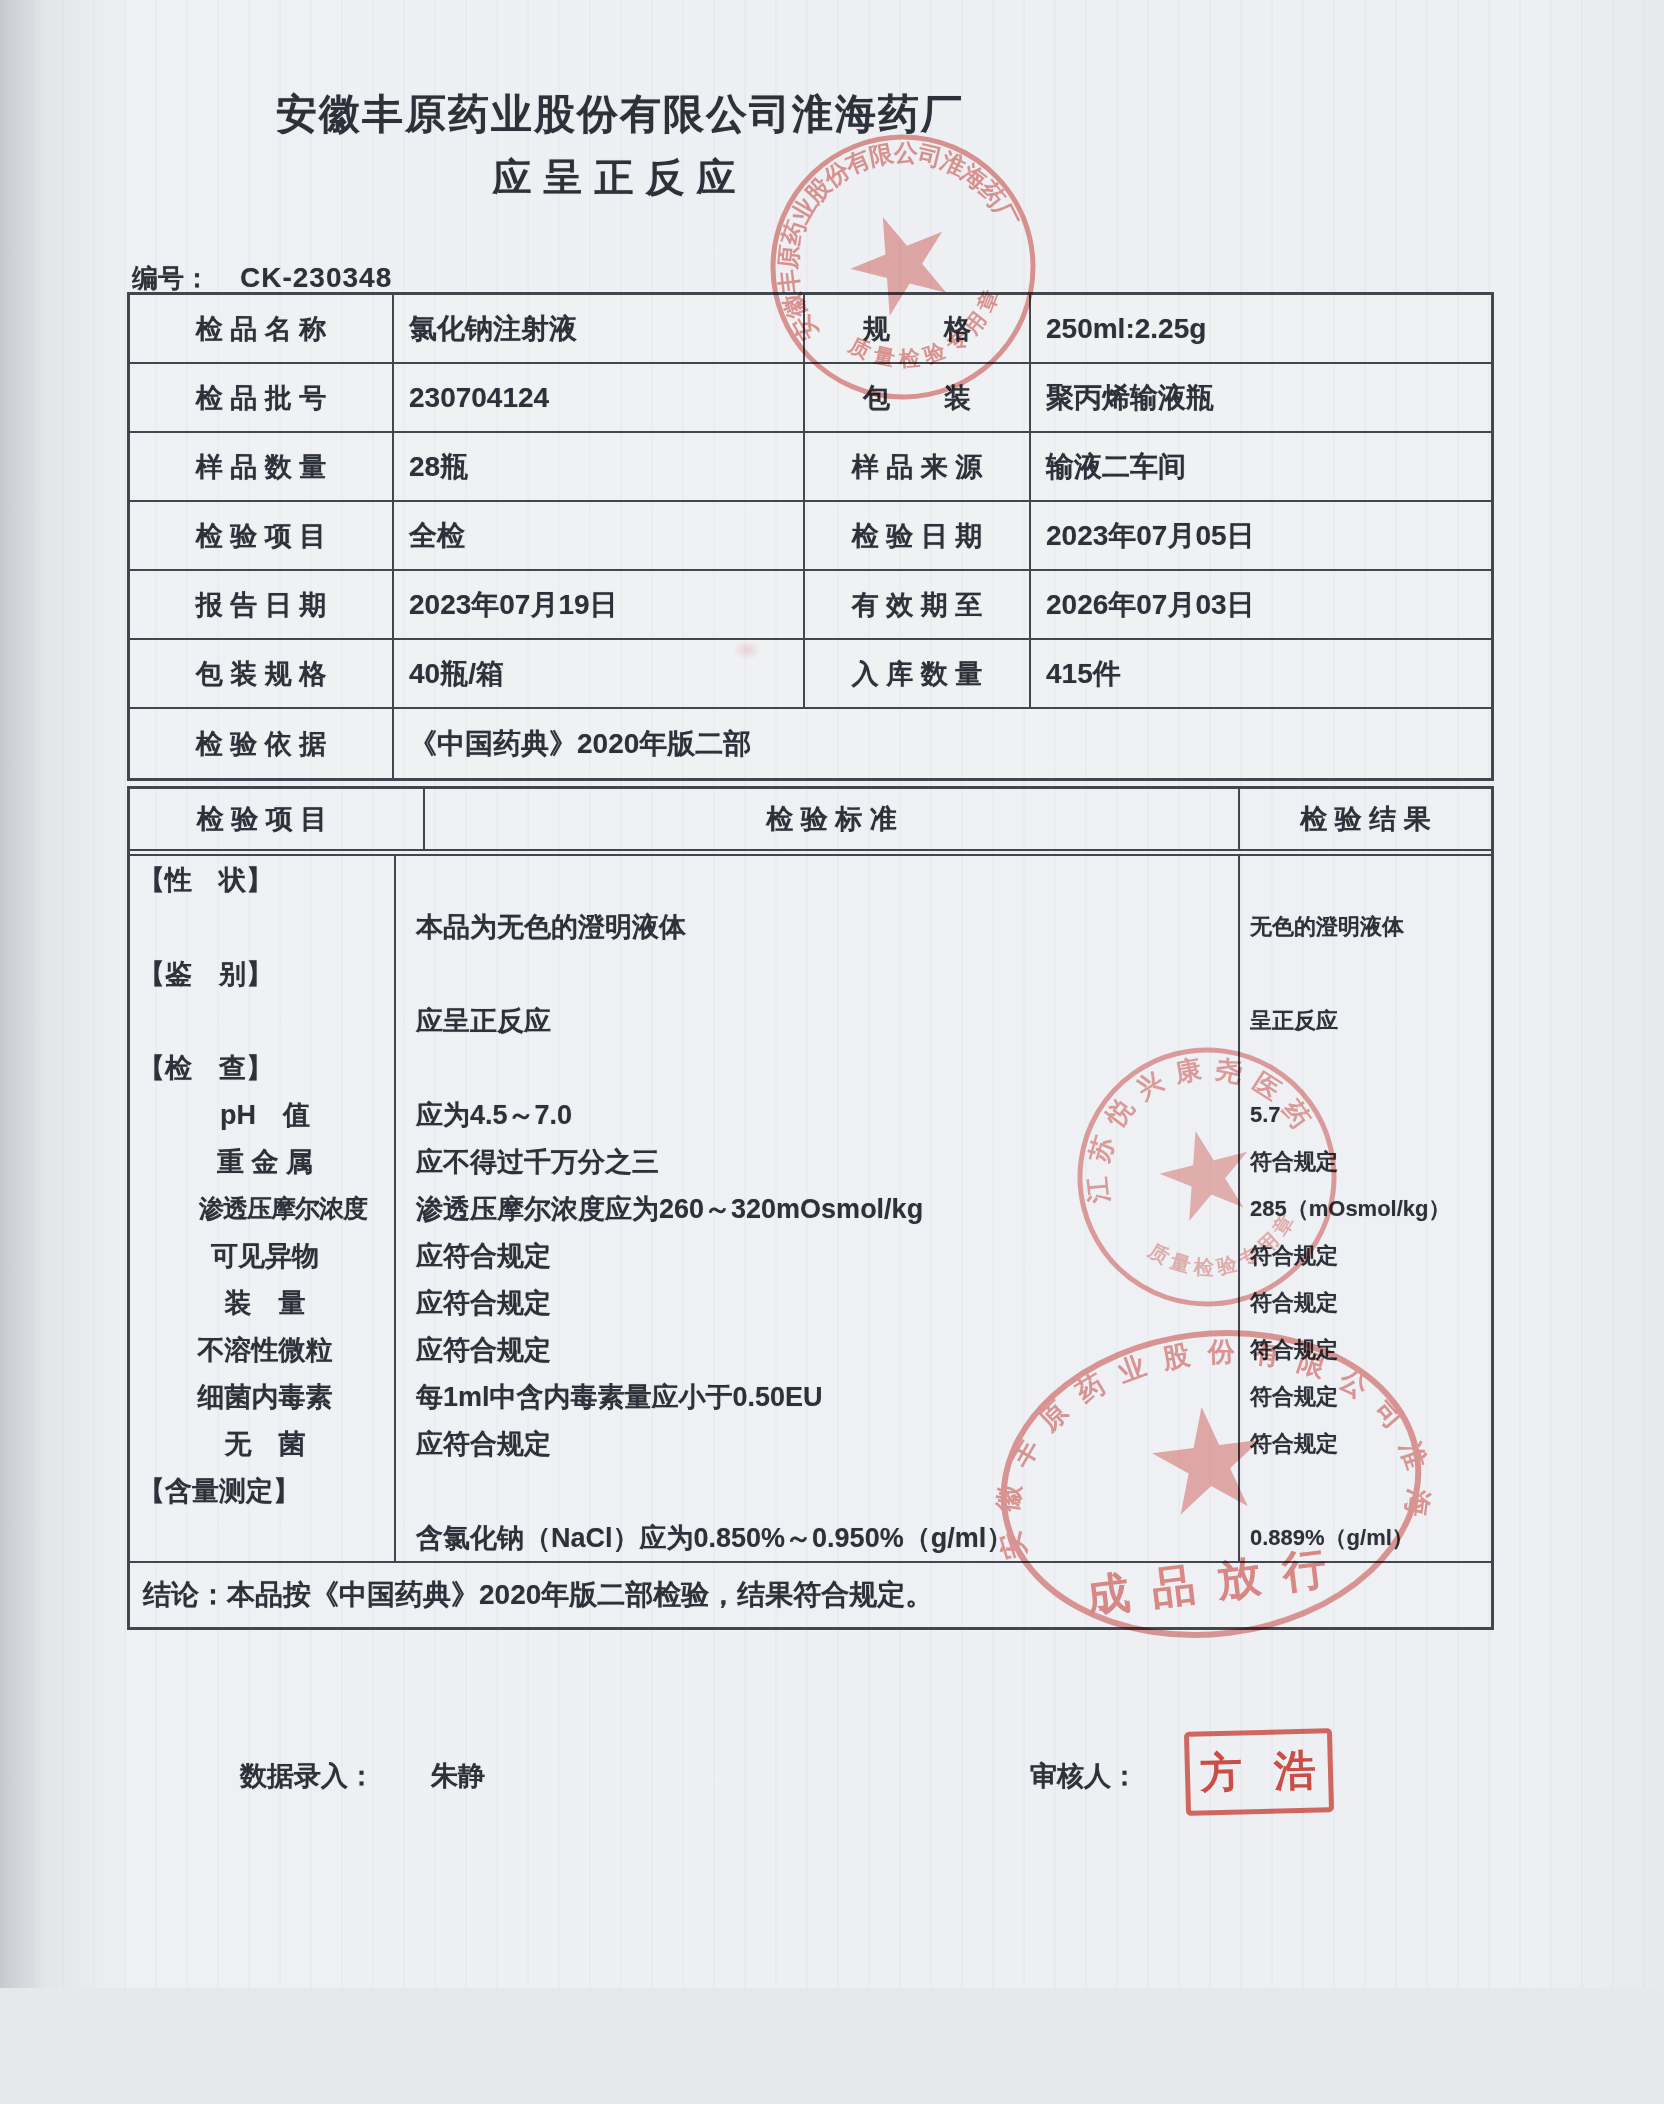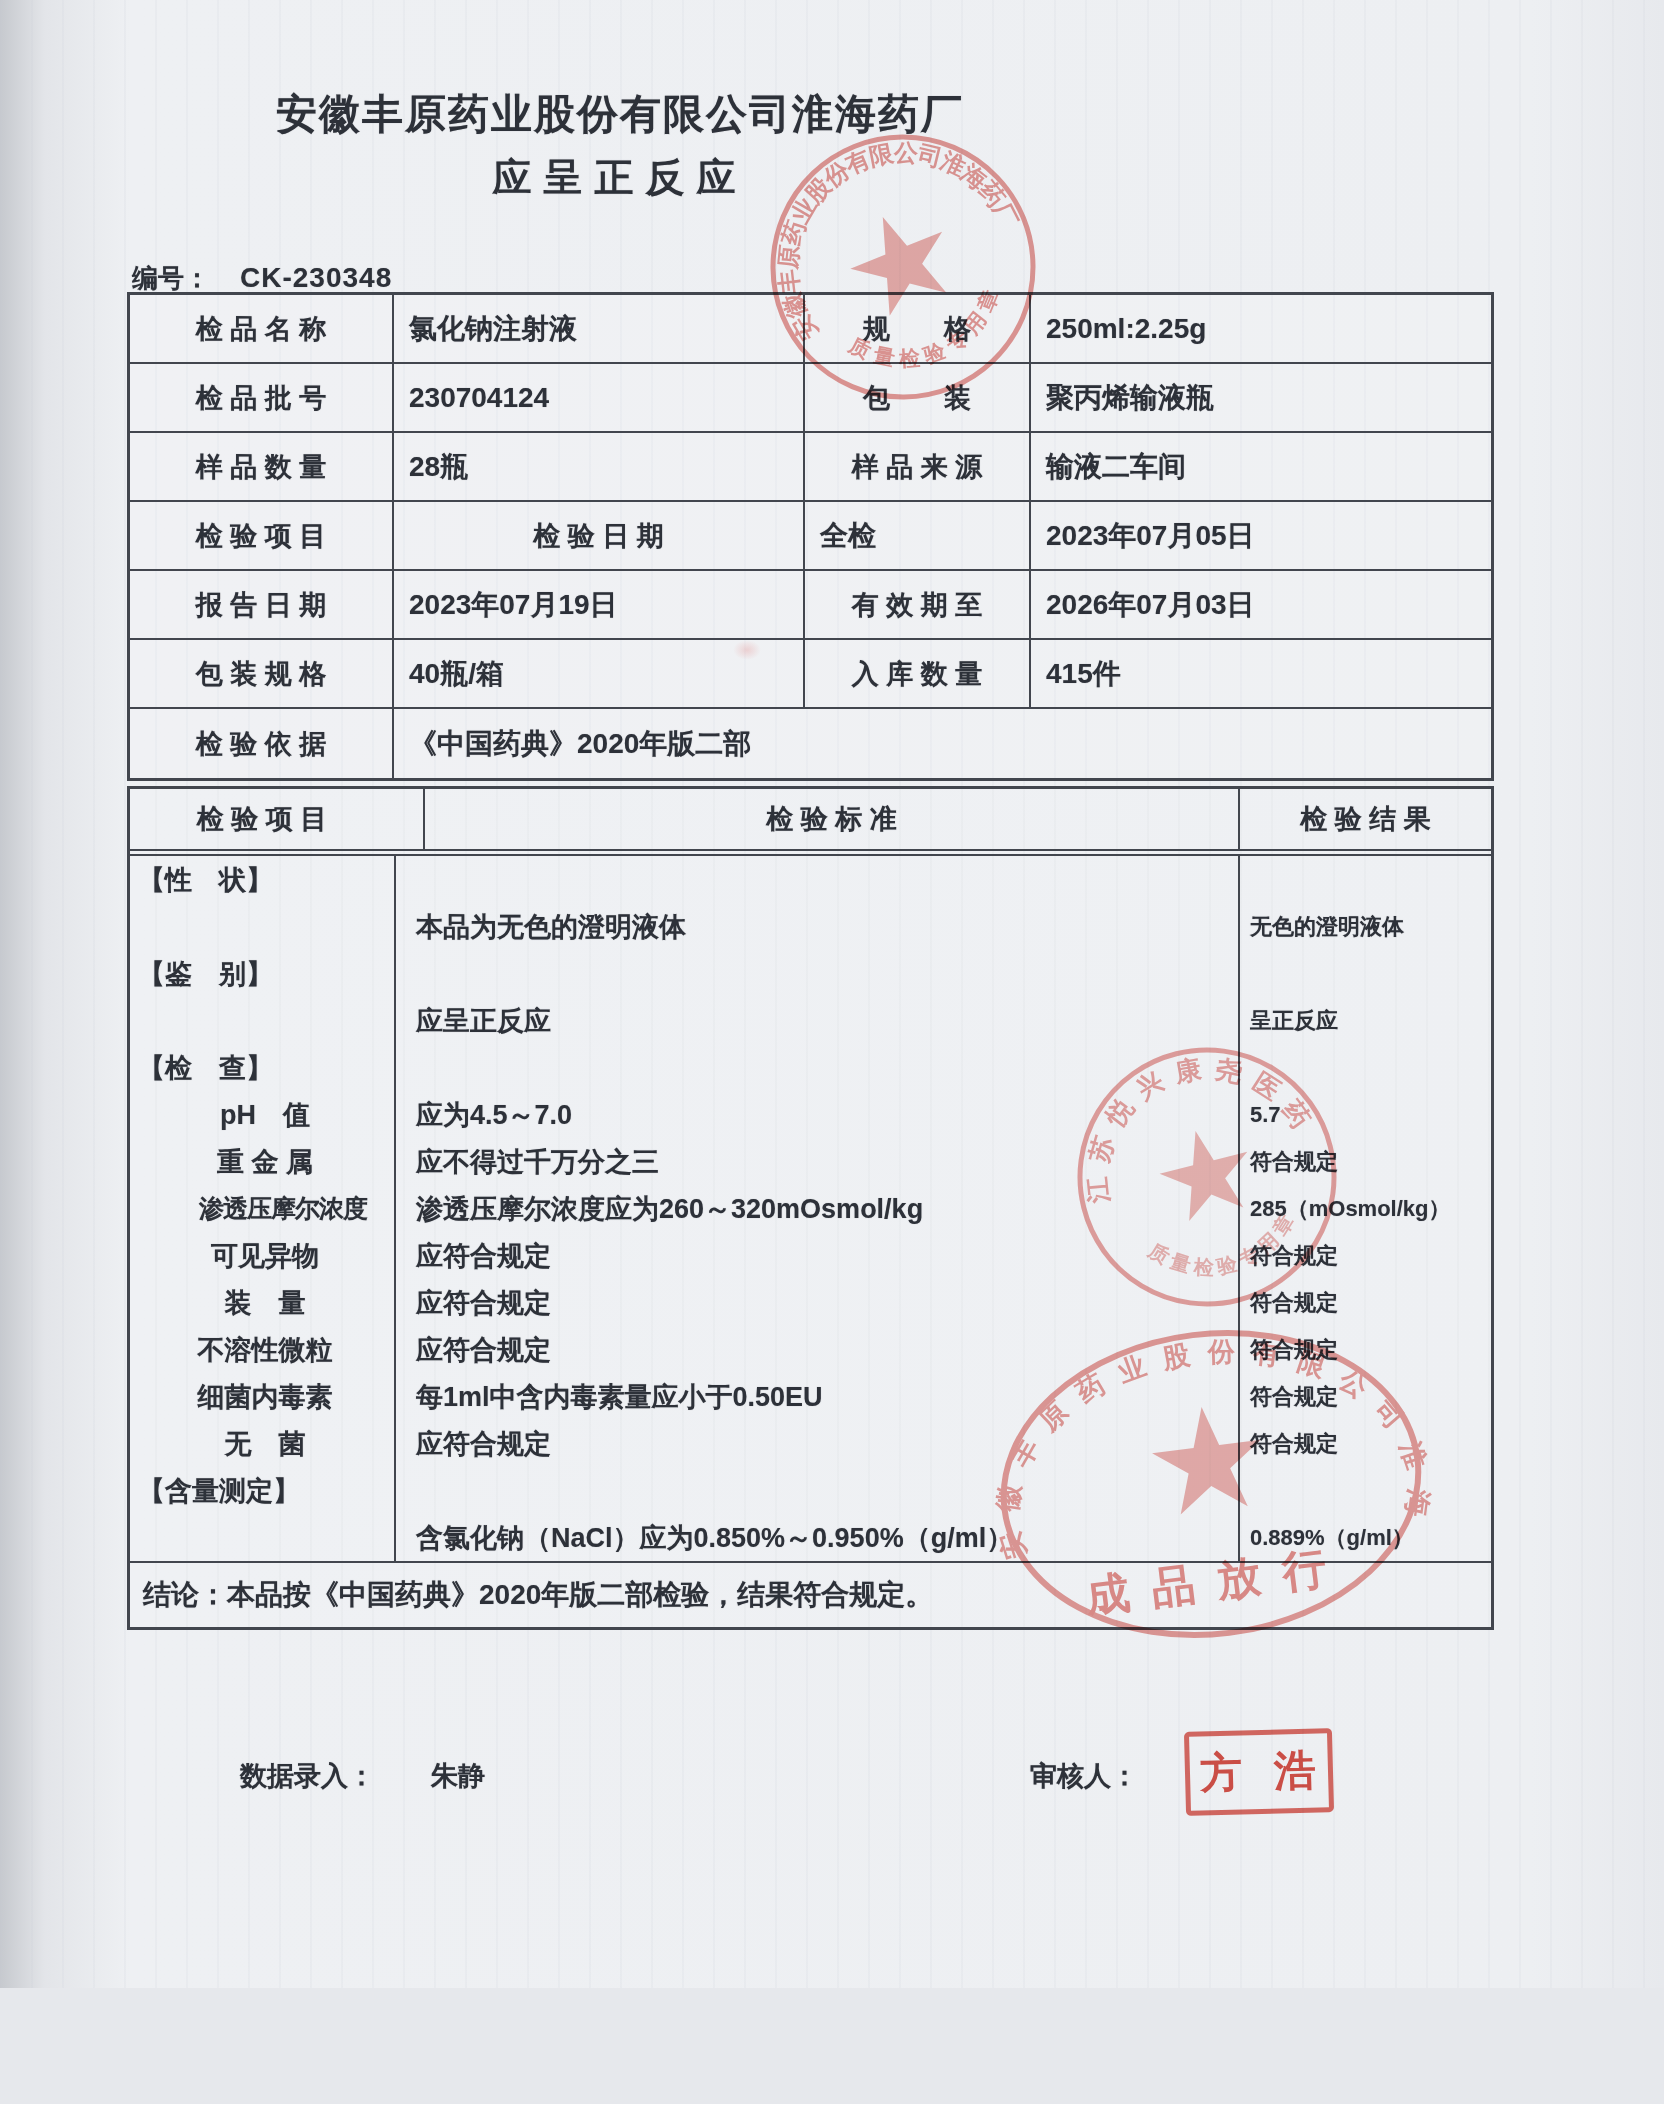--- a/index.html
+++ b/index.html
@@ -105,22 +105,22 @@
     <div class="cell val">230704124</div>
     <div class="cell lab">包　　装</div>
     <div class="cell val last">聚丙烯输液瓶</div>
 
     <div class="cell lab">样 品 数 量</div>
     <div class="cell val">28瓶</div>
     <div class="cell lab">样 品 来 源</div>
     <div class="cell val last">输液二车间</div>
 
     <div class="cell lab">检 验 项 目</div>
+    <div class="cell val">全检</div>
     <div class="cell lab">检 验 日 期</div>
-    <div class="cell val">全检</div>
     <div class="cell val last">2023年07月05日</div>
 
     <div class="cell lab">报 告 日 期</div>
     <div class="cell val">2023年07月19日</div>
     <div class="cell lab">有 效 期 至</div>
     <div class="cell val last">2026年07月03日</div>
 
     <div class="cell lab">包 装 规 格</div>
     <div class="cell val">40瓶/箱</div>
     <div class="cell lab">入 库 数 量</div>

